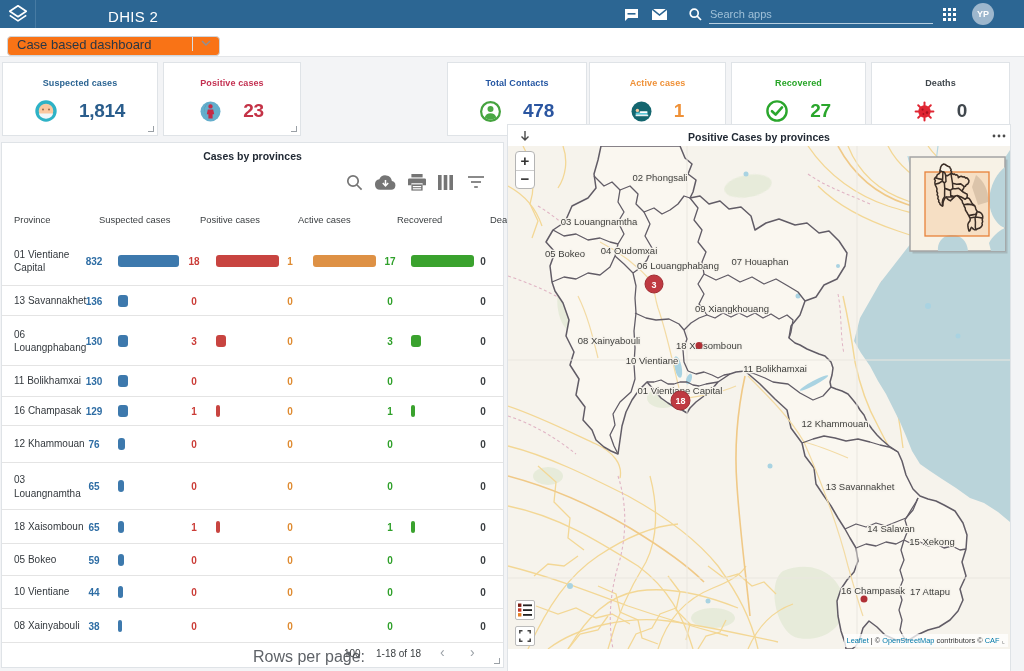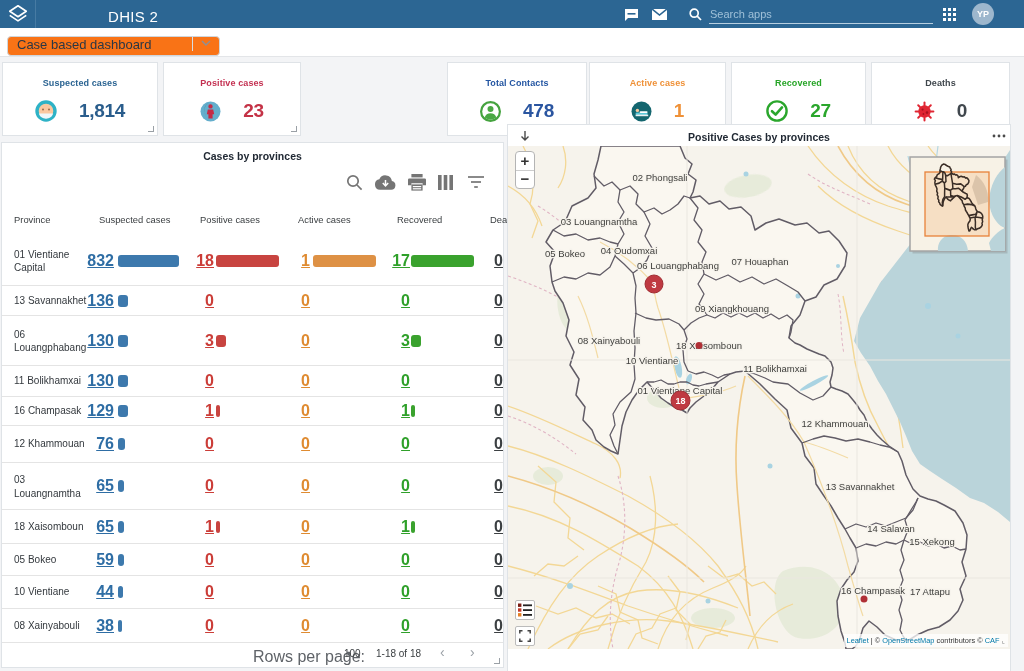--- a/index.html
+++ b/index.html
@@ -31,21 +31,21 @@
 
 
 #tpanel { position:absolute; left:1px; top:142px; width:503px; height:526px; background:#fff; border:1px solid #dfe3e7; }
 #mpanel { position:absolute; left:507px; top:124px; width:504px; height:626px; background:#fff; border:1px solid #dfe3e7; }
 .ptitle { text-align:center; font-size:10.5px; font-weight:bold; color:#212934; }
 
 
 #thead { font-size:9.4px; color:#3c4043; }
 .row { position:absolute; left:0; width:501px; border-bottom:1px solid #e4e4e4; }
 .row .prov { position:absolute; left:12px; top:50%; transform:translateY(-50%); width:80px; font-size:10px; color:#33383d; line-height:13.5px; }
-.nm { position:absolute; top:50%; transform:translateY(-50%); width:40px; text-align:right; font-size:16px; font-weight:bold;text-decoration:underline; }
+.nm { position:absolute; top:50%; transform:translateY(-50%); width:40px; text-align:center; font-size:10px; font-weight:bold; }
 .bar { position:absolute; top:50%; transform:translateY(-50%); height:12px; border-radius:3px; }
 
 
 #mhead { position:absolute; left:0; top:0; width:502px; height:21px; background:#fff; }
 #mapbox { position:absolute; left:0; top:21px; width:502px; height:503px; overflow:hidden; }
 </style>
 </head>
 <body>
 <div id="page">
 

